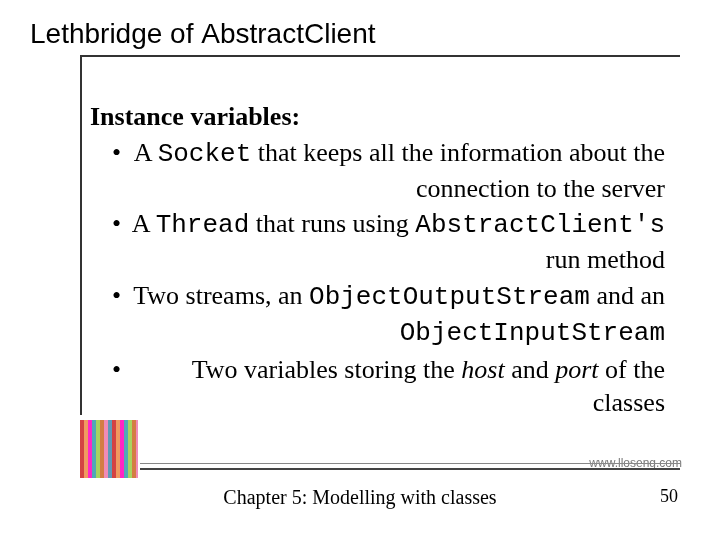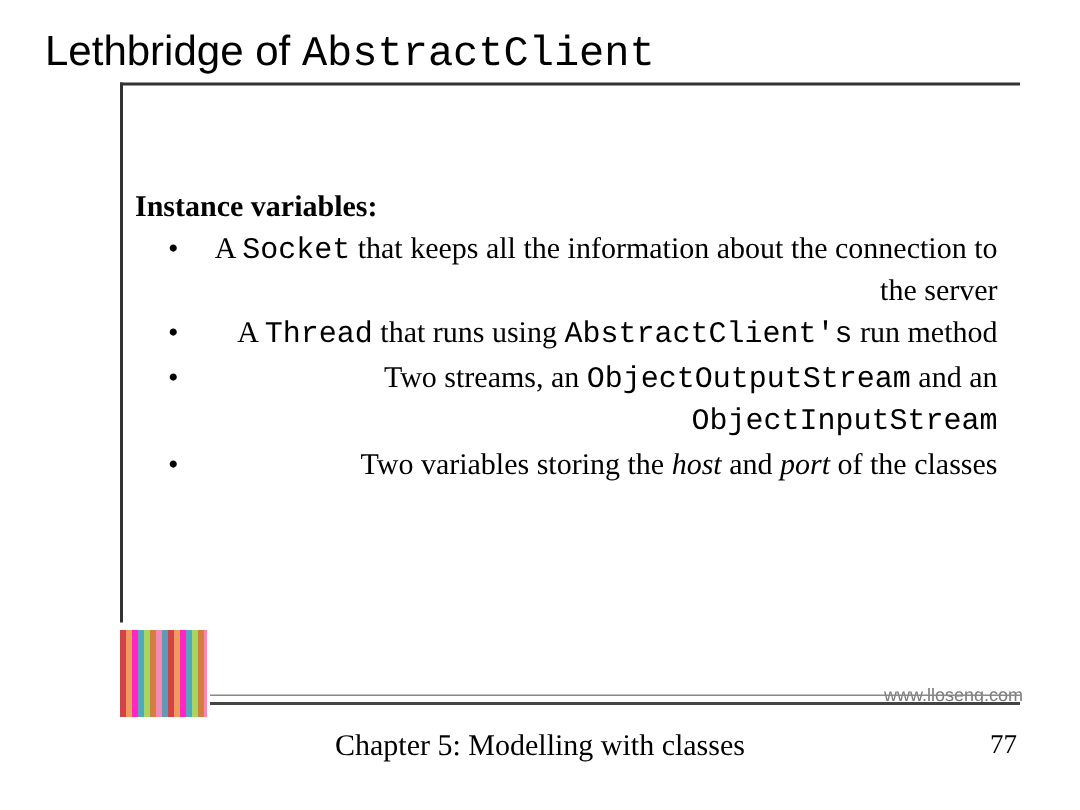--- a/index.html
+++ b/index.html
@@ -13,27 +13,27 @@
     overflow: hidden;
   }
   .title {
     position: absolute;
     top: 18px;
     left: 30px;
     font-family: Arial, Helvetica, sans-serif;
     font-size: 28px;
     font-weight: normal;
   }
-  .title .mono { font-family: Liberation Mono, monospace; }
+  .title .mono { font-family: Liberation Sans, sans-serif; }
   .content {
     position: absolute;
-    top: 125px;
+    top: 100px;
     left: 90px;
     width: 575px;
-    font-size: 20px;
+    font-size: 26px;
     line-height: 1.3;
   }
   .heading { font-weight: bold; margin-bottom: 2px; }
   ul { list-style: none; margin-left: 22px; text-align: right; }
   li { position: relative; padding-left: 16px; margin-bottom: 2px; }
   li::before { content: "•"; position: absolute; left: 0; top: 0; }
   .mono { font-family: "Courier New", monospace; }
   em { font-style: italic; }
   .stripe {
     position: absolute;
@@ -136,14 +136,14 @@
   </ul>
 </div>
 
 <div class="stripe"></div>
 
 <div class="weblink">www.lloseng.com</div>
 <div class="rule"></div>
 
 <div class="footer">
   <div class="chapter">Chapter 5: Modelling with classes</div>
-  <div class="pagenum">77</div>
+  <div class="pagenum">50</div>
 </div>
 
 </body></html>

